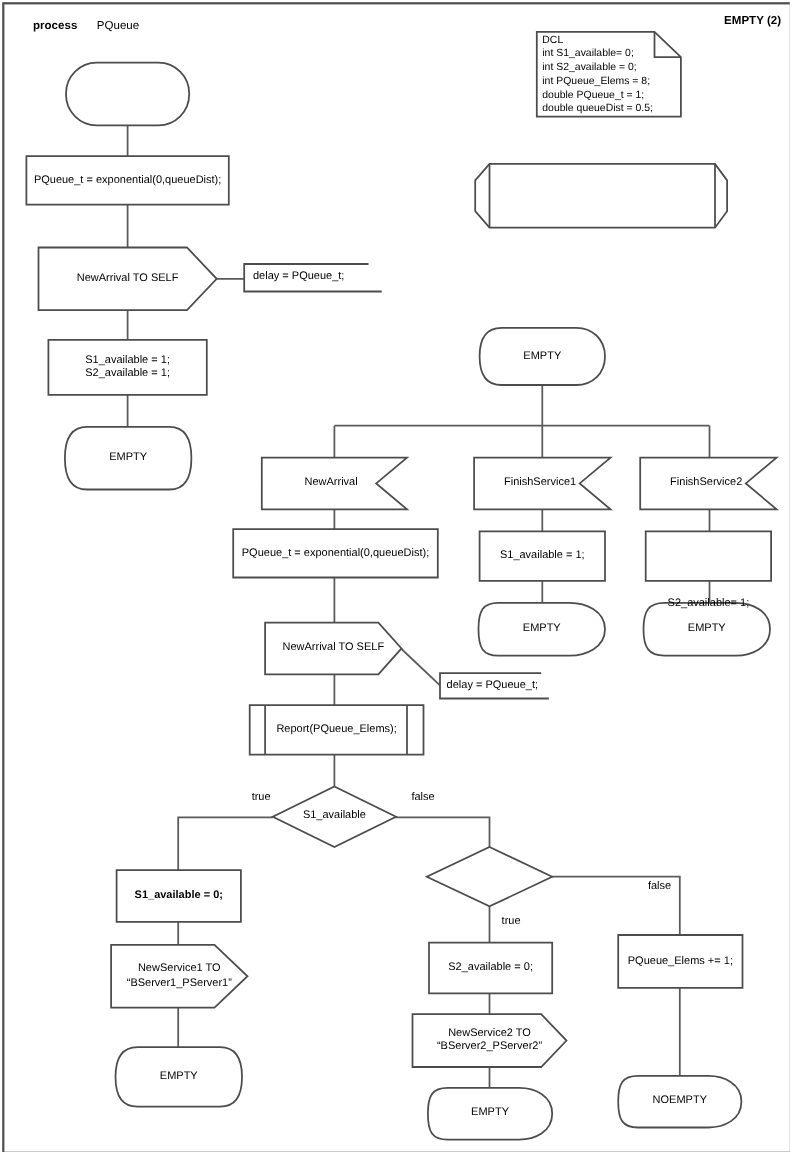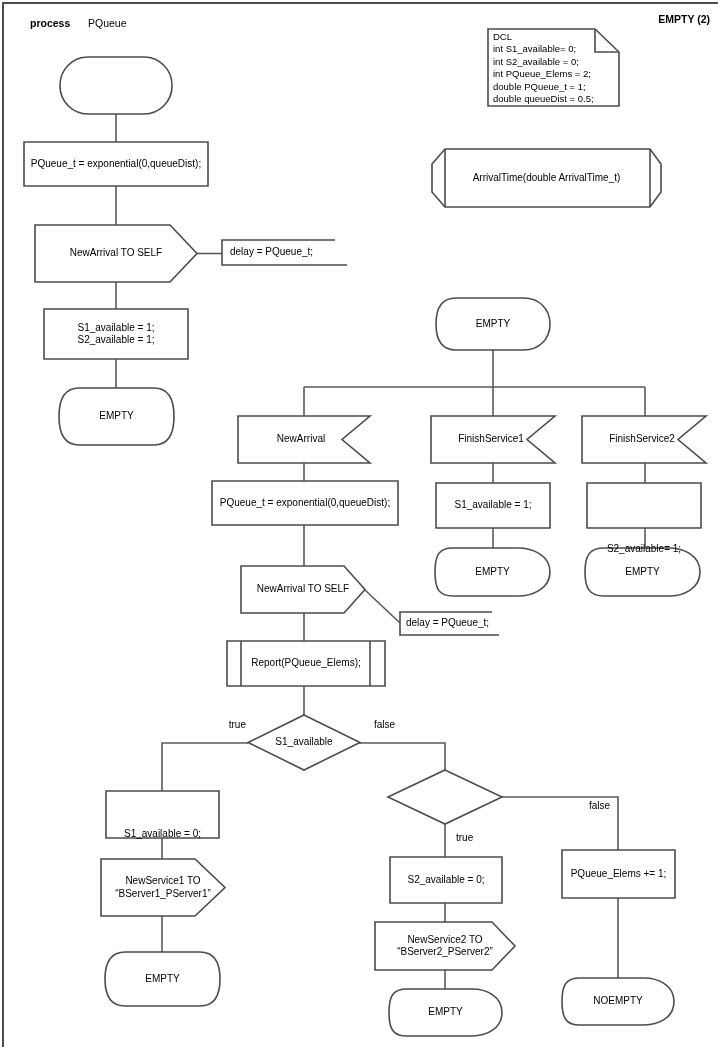--- a/index.html
+++ b/index.html
@@ -125,43 +125,42 @@
     </g>
   </svg>
 
   <div class="lbl left bold" style="left:26px;top:11px;width:60px;height:16px;font-size:10.5px;">process</div>
   <div class="lbl left" style="left:84px;top:11px;width:70px;height:16px;font-size:10.5px;">PQueue</div>
   <div class="lbl right bold" style="left:640px;top:7px;width:66px;height:16px;font-size:10.5px;">EMPTY (2)</div>
 
   <div class="lbl left small" style="left:489px;top:27px;width:122px;height:12px;">DCL</div>
   <div class="lbl left small" style="left:489px;top:39.5px;width:122px;height:12px;">int S1_available= 0;</div>
   <div class="lbl left small" style="left:489px;top:52px;width:122px;height:12px;">int S2_available = 0;</div>
-  <div class="lbl left small" style="left:489px;top:64.5px;width:122px;height:12px;">int PQueue_Elems = 2;</div>
+  <div class="lbl left small" style="left:489px;top:64.5px;width:122px;height:12px;">int PQueue_Elems = 8;</div>
   <div class="lbl left small" style="left:489px;top:77px;width:122px;height:12px;">double PQueue_t = 1;</div>
   <div class="lbl left small" style="left:489px;top:89.5px;width:122px;height:12px;">double queueDist = 0.5;</div>
 
-  <div class="lbl" style="left:428px;top:145px;width:229px;height:58px;">ArrivalTime(double ArrivalTime_t)</div>
   <div class="lbl" style="left:20px;top:138px;width:184px;height:44px;">PQueue_t = exponential(0,queueDist);</div>
   <div class="lbl" style="left:31px;top:221px;width:162px;height:57px;">NewArrival TO SELF</div>
   <div class="lbl left" style="left:226px;top:236px;width:110px;height:25px;">delay = PQueue_t;</div>
   <div class="lbl" style="left:40px;top:305px;width:144px;height:50px;">S1_available = 1;
 S2_available = 1;</div>
   <div class="lbl" style="left:55px;top:384px;width:115px;height:57px;">EMPTY</div>
   <div class="lbl" style="left:432px;top:294px;width:114px;height:52px;">EMPTY</div>
   <div class="lbl" style="left:234px;top:412px;width:126px;height:47px;">NewArrival</div>
   <div class="lbl" style="left:427px;top:412px;width:120px;height:47px;">FinishService1</div>
   <div class="lbl" style="left:578px;top:412px;width:120px;height:47px;">FinishService2</div>
   <div class="lbl" style="left:208px;top:477px;width:186px;height:44px;">PQueue_t = exponential(0,queueDist);</div>
   <div class="lbl" style="left:237px;top:562px;width:124px;height:47px;">NewArrival TO SELF</div>
   <div class="lbl left" style="left:402px;top:608px;width:92px;height:23px;">delay = PQueue_t;</div>
   <div class="lbl" style="left:223px;top:637px;width:158px;height:45px;">Report(PQueue_Elems);</div>
   <div class="lbl" style="left:244px;top:711px;width:112px;height:55px;">S1_available</div>
   <div class="lbl right" style="left:206px;top:714px;width:36px;height:14px;">true</div>
   <div class="lbl left" style="left:370px;top:714px;width:40px;height:14px;">false</div>
-  <div class="lbl" style="left:102px;top:807px;width:113px;height:47px;">S1_available = 0;</div>
+  <div class="lbl" style="left:102px;top:787px;width:113px;height:47px;font-weight:bold;">S1_available = 0;</div>
   <div class="lbl" style="left:97px;top:855px;width:124px;height:57px;">NewService1 TO
 “BServer1_PServer1”</div>
   <div class="lbl" style="left:101px;top:948px;width:115px;height:54px;">EMPTY</div>
   <div class="lbl left" style="left:452px;top:827px;width:40px;height:14px;">true</div>
   <div class="lbl left" style="left:585px;top:795px;width:40px;height:14px;">false</div>
   <div class="lbl" style="left:386px;top:853px;width:112px;height:46px;">S2_available = 0;</div>
   <div class="lbl" style="left:371px;top:918px;width:140px;height:48px;">NewService2 TO
 “BServer2_PServer2”</div>
   <div class="lbl" style="left:385px;top:985px;width:113px;height:47px;">EMPTY</div>
   <div class="lbl" style="left:558px;top:846px;width:113px;height:48px;">PQueue_Elems += 1;</div>

